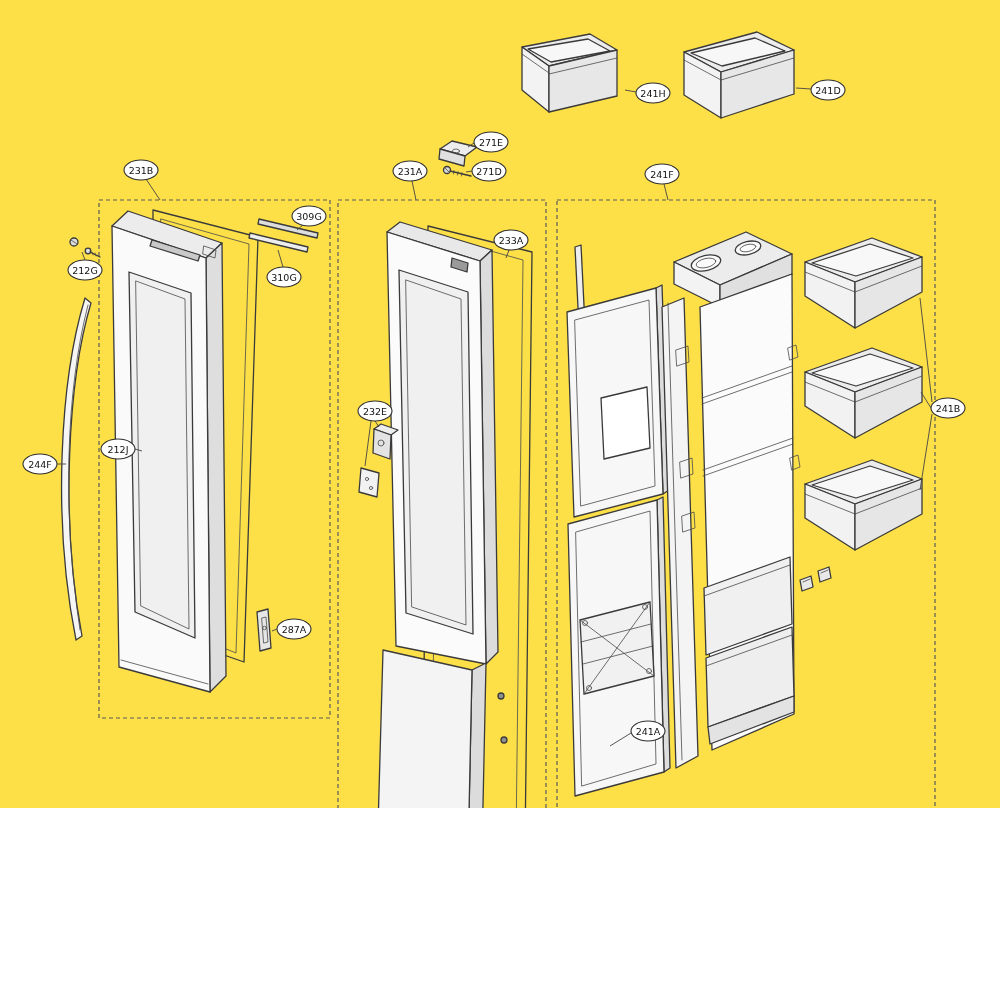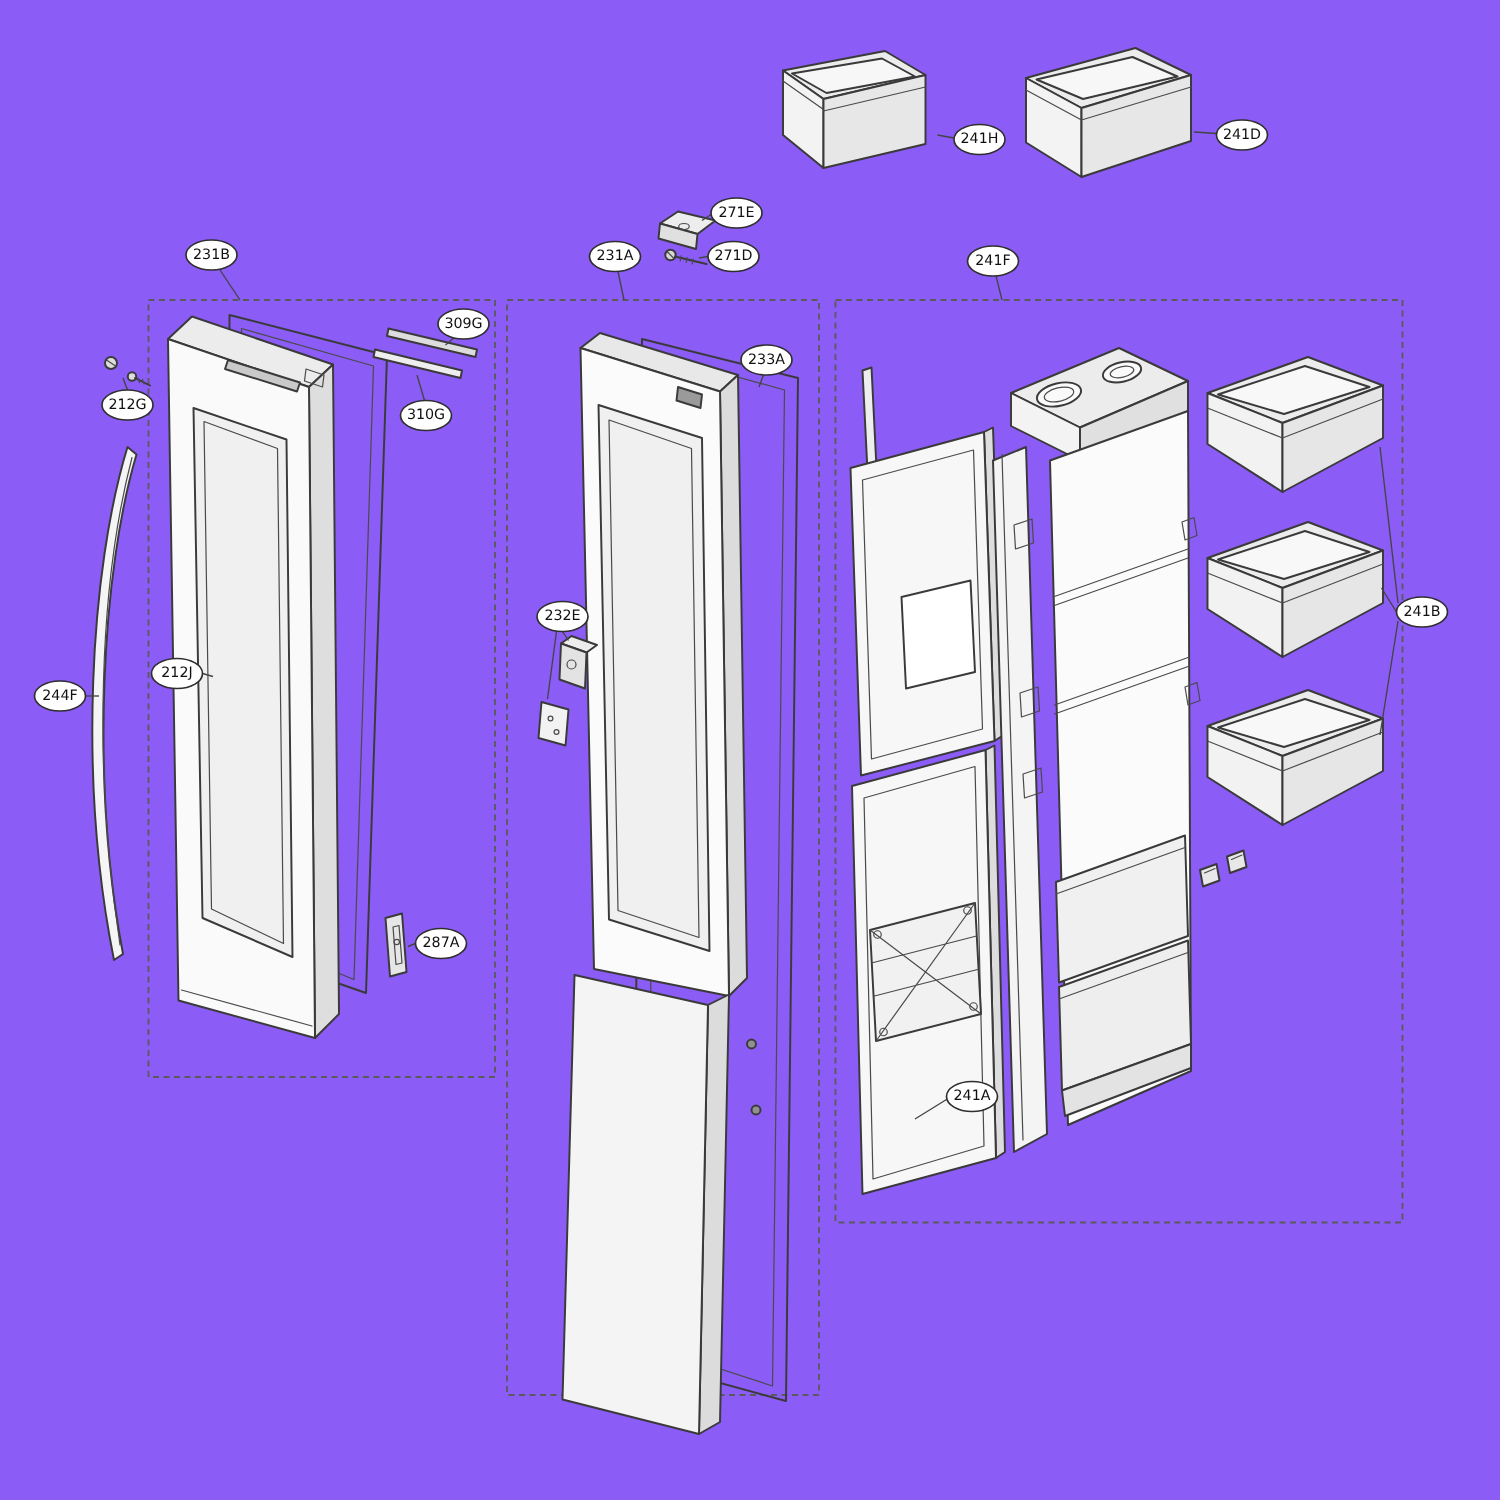--- a/index.html
+++ b/index.html
@@ -1,16 +1,16 @@
 <!DOCTYPE html>
 <html><head>
 <meta charset="utf-8">
 <style>
   html,body{margin:0;padding:0;background:#ffffff;}
-  .canvas{position:relative;width:1000px;height:1000px;background:#8b5cf6;overflow:hidden;}
+  .canvas{position:relative;width:1000px;height:808px;background:#fde047;overflow:hidden;}
   svg{display:block;}
   .part{stroke:#3a3a3a;stroke-width:1.3;stroke-linejoin:round;stroke-linecap:round;}
   .thin{stroke:#4a4a4a;stroke-width:0.8;fill:none;stroke-linejoin:round;stroke-linecap:round;}
   .dashbox{fill:none;stroke:#5a5a5a;stroke-width:1.2;stroke-dasharray:4 3;}
   .leader{stroke:#444444;stroke-width:0.9;fill:none;}
   .callout ellipse{fill:#ffffff;stroke:#2f2f2f;stroke-width:1.1;}
   .callout text{font-family:"DejaVu Sans","Liberation Sans",sans-serif;font-size:9.5px;fill:#111111;text-anchor:middle;dominant-baseline:central;}
 </style>
 </head>
 <body>

